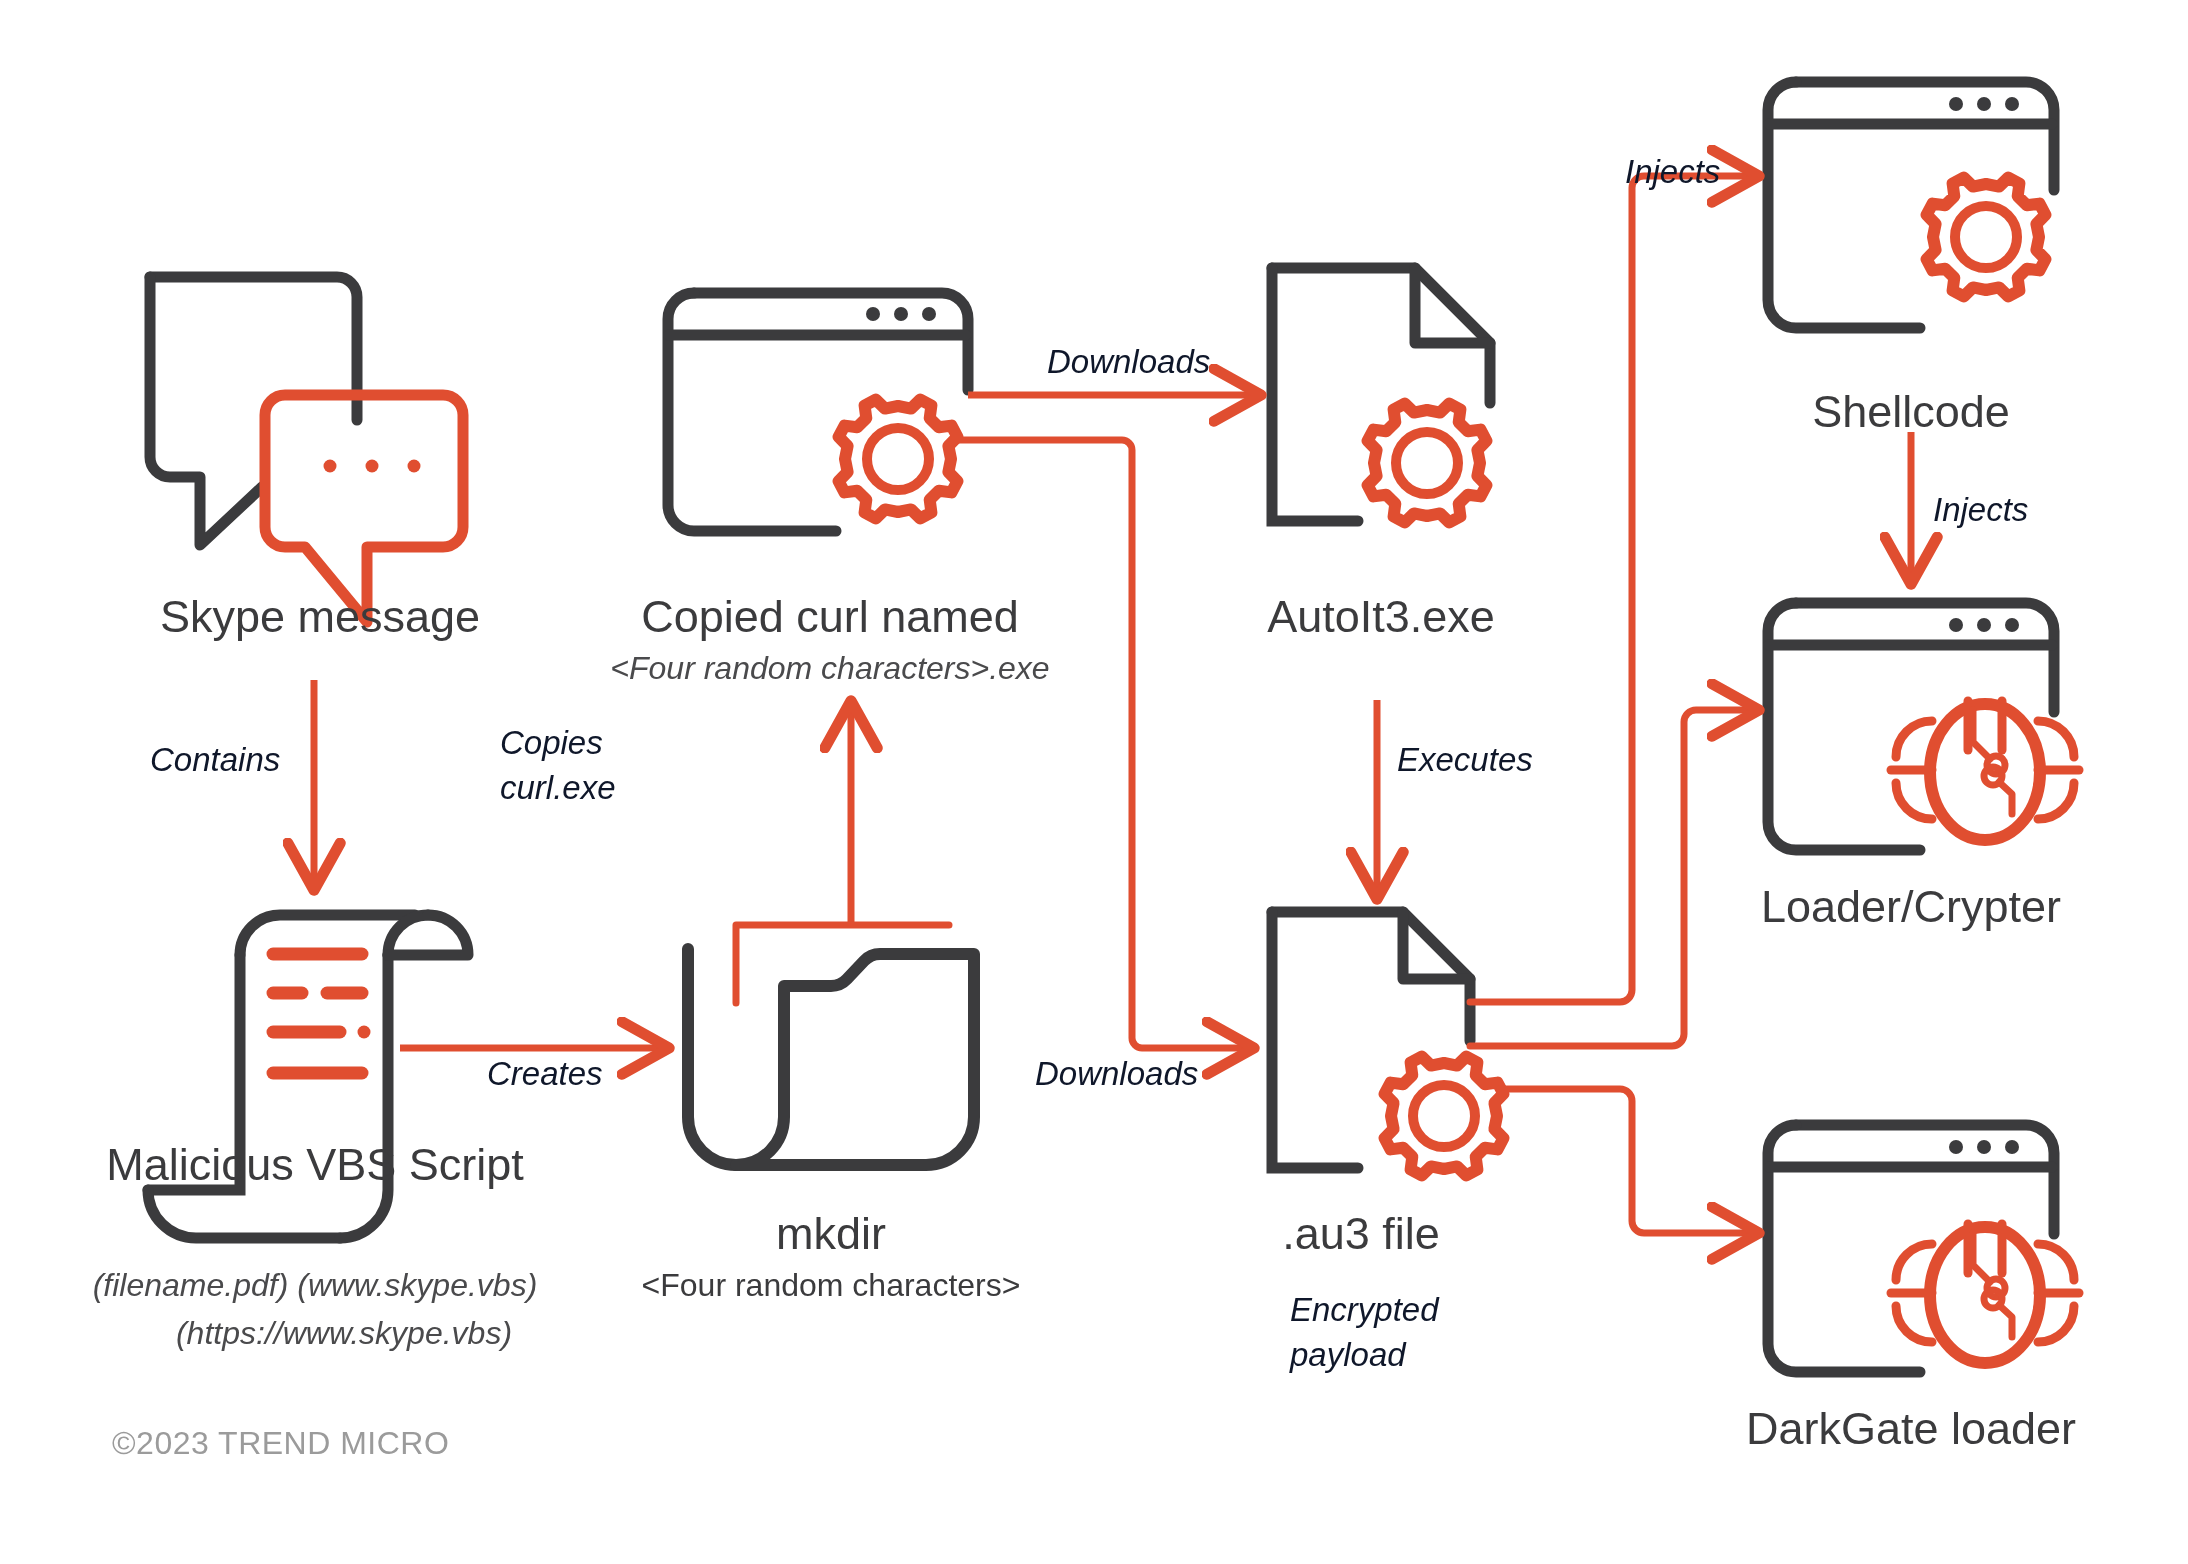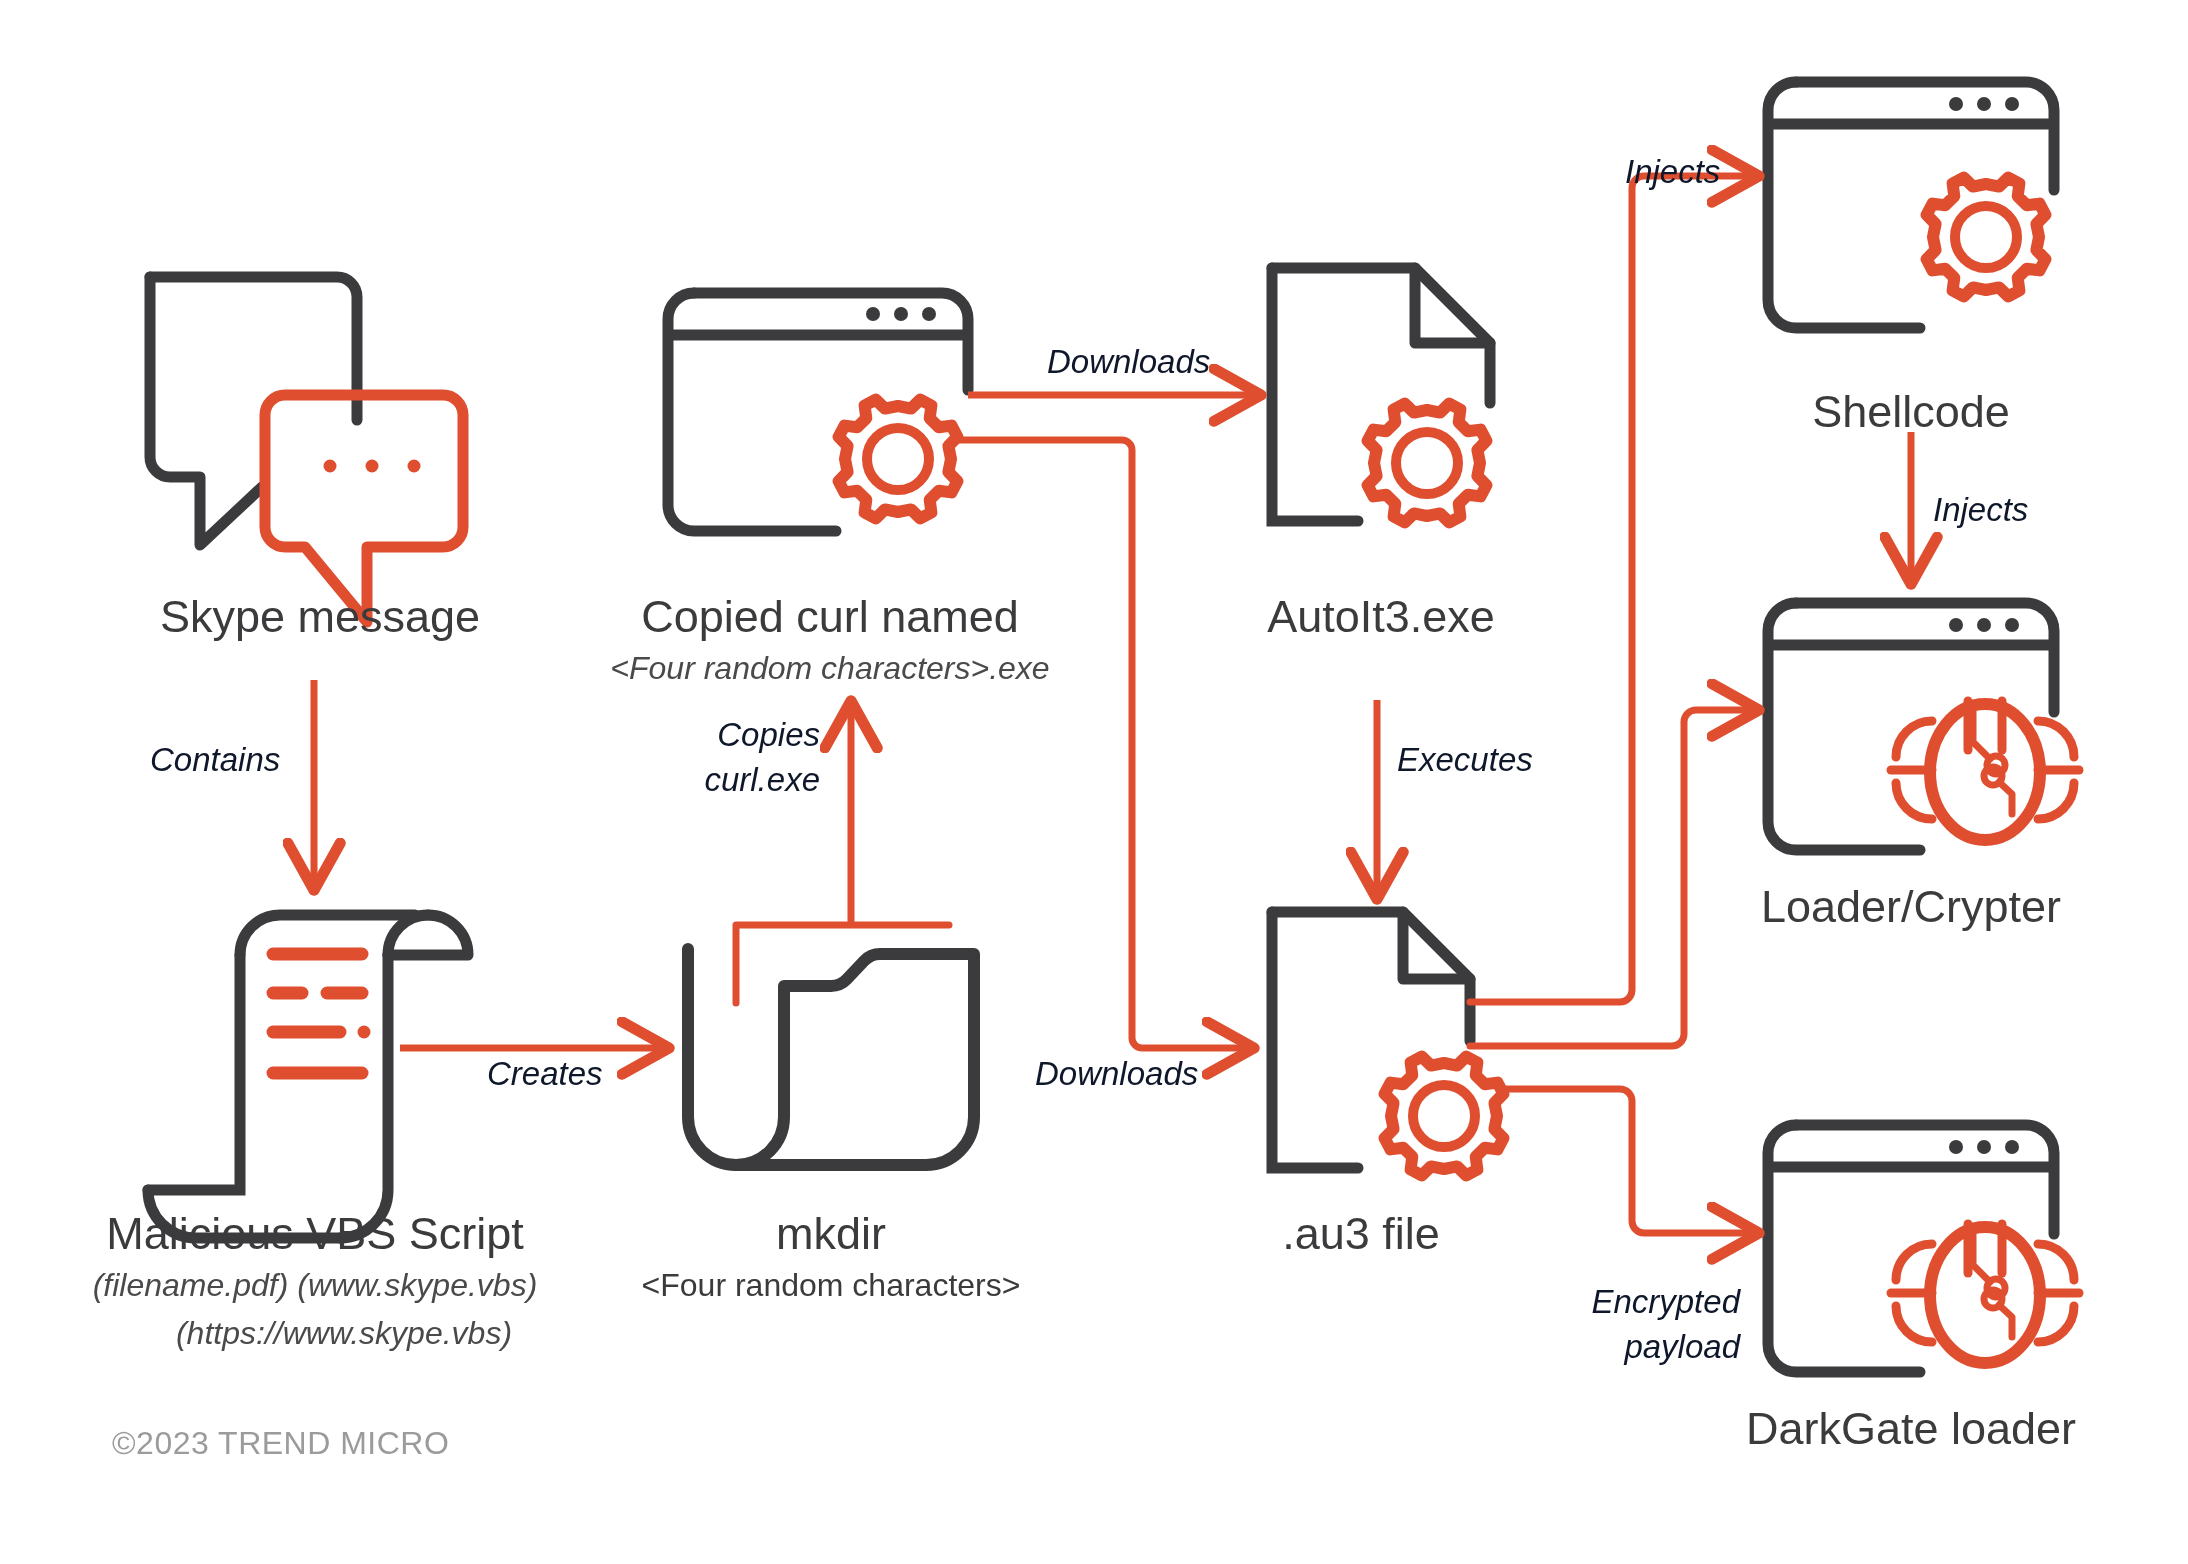--- a/index.html
+++ b/index.html
@@ -52,21 +52,22 @@
   }
   .edge-label {
     position: absolute;
     color: #0f172a;
     font-size: 33px;
     font-style: italic;
     line-height: 1.22;
     white-space: nowrap;
   }
   .edge-label.right {
-    text-align: right;
+    text-align: left;
+    margin-top: 8px;
   }
   .copyright {
     position: absolute;
     color: #9b9b9b;
     font-size: 32px;
     letter-spacing: 0.5px;
     white-space: nowrap;
   }
 </style>
 </head>
@@ -263,21 +264,21 @@
     </g>
 
     <g>
       <path d="M1500,1089 L1620,1089 A12,12 0 0 1 1632,1101 L1632,1221 A12,12 0 0 0 1644,1233 L1755,1233" fill="none" stroke="#e04e30" stroke-width="7" stroke-linecap="round" marker-end="url(#arrow-orange)"></path>
     </g>
 
   </svg>
 
   <div class="node-label" style="left:0px; top:590px; width:640px;">Skype message</div>
 
-  <div class="node-label" style="left:0px; top:1207px; width:630px;text-align:center;">Malicious VBS Script</div>
+  <div class="node-label" style="left:0px; top:1138px; width:630px;text-align:center;">Malicious VBS Script</div>
   <div class="node-sublabel" style="left:0px; top:1265px; width:630px;">(filename.pdf) (www.skype.vbs)</div>
   <div class="node-sublabel" style="left:0px; top:1313px; width:630px;padding-left:29px;">(https://www.skype.vbs)</div>
 
   <div class="node-label" style="left:370px; top:590px; width:920px;">Copied curl named</div>
   <div class="node-sublabel" style="left:370px; top:648px; width:920px;">&lt;Four random characters&gt;.exe</div>
 
   <div class="node-label" style="left:511px; top:1207px; width:640px;">mkdir</div>
   <div class="node-sublabel plain" style="left:511px; top:1265px; width:640px;">&lt;Four random characters&gt;</div>
 
   <div class="node-label" style="left:1061px; top:590px; width:640px;">AutoIt3.exe</div>

